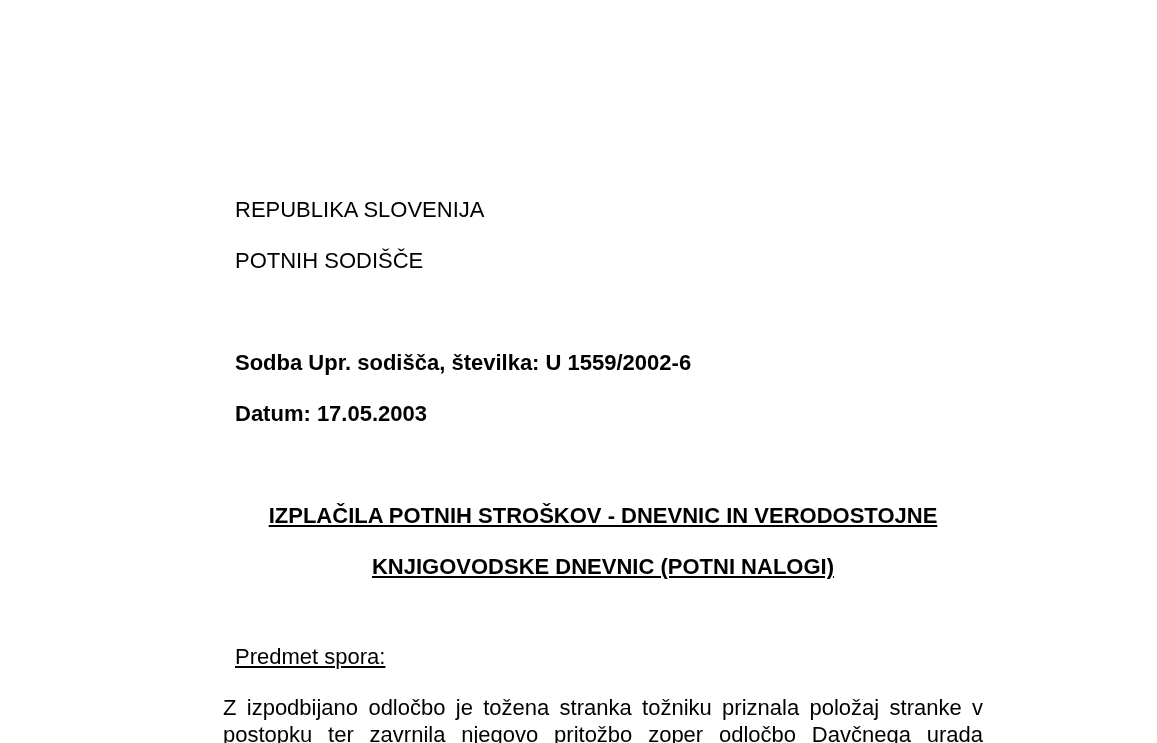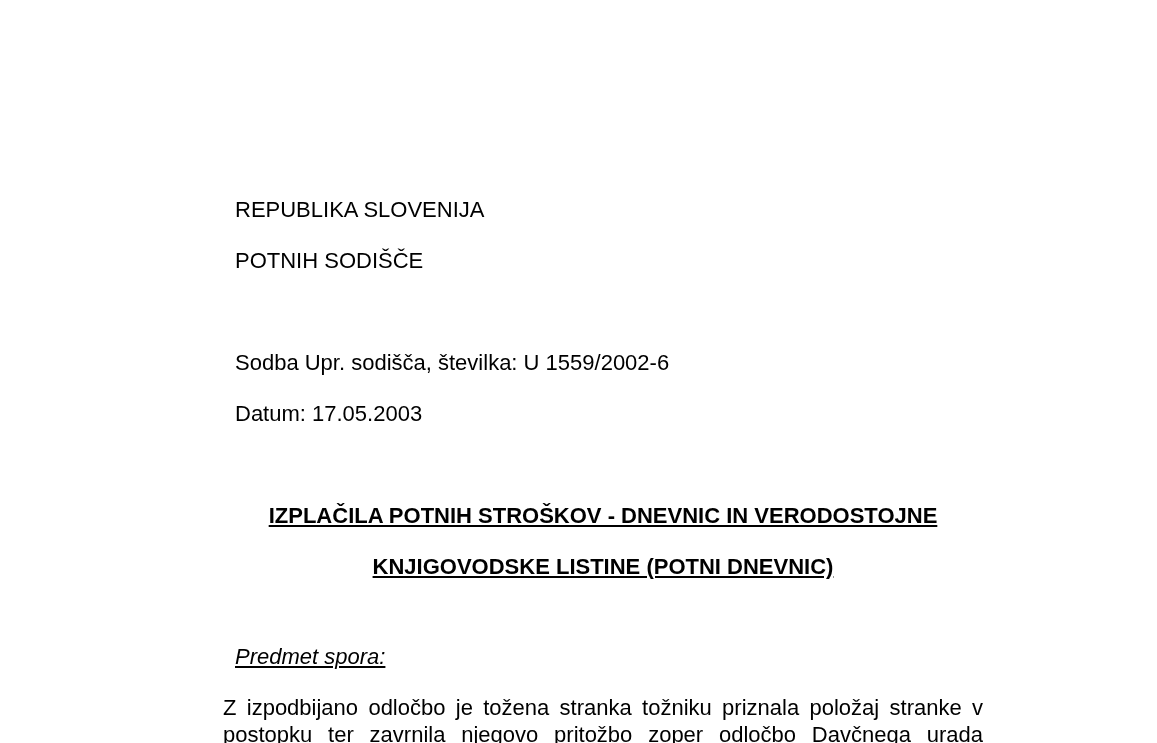--- a/index.html
+++ b/index.html
@@ -24,33 +24,33 @@
     top: 136px;
     width: 808px;
     font-size: 22px;
     line-height: 27px;
   }
   .court-header p {
     white-space: nowrap;
   }
   .case-info {
     margin-top: 27px;
+    font-weight: bold;
   }
   .case-info p {
     white-space: nowrap;
   }
   .doc-title {
     margin-top: 27px;
     font-weight: bold;
     text-align: center;
     text-decoration: underline;
   }
   .section-heading {
     margin-top: 27px;
-    font-style: italic;
   }
   .section-heading span {
     text-decoration: underline;
   }
   .body-text {
     text-align: justify;
     text-align-last: justify;
   }
 </style>
 </head>
@@ -64,21 +64,21 @@
       <p>POTNIH SODIŠČE</p>
     </div>
 
     <div class="case-info">
       <p>Sodba Upr. sodišča, številka: U 1559/2002-6</p>
       <p>Datum: 17.05.2003</p>
     </div>
 
     <div class="doc-title">
       <p>IZPLAČILA POTNIH STROŠKOV - DNEVNIC IN VERODOSTOJNE</p>
-      <p>KNJIGOVODSKE LISTINE (POTNI DNEVNIC)</p>
+      <p>KNJIGOVODSKE DNEVNIC (POTNI NALOGI)</p>
     </div>
 
     <div class="section-heading">
       <span>Predmet spora:</span>
     </div>
 
     <p class="body-text">Z izpodbijano odločbo je tožena stranka tožniku priznala položaj stranke v postopku ter zavrnila njegovo pritožbo zoper odločbo Davčnega urada Murska Sobota št. 48511-008/00-43-51-89/16,26 z dne 6.4.2000, s katero je le-ta pravni osebi X d.o.o. MS od izplačil osebnih prejemkov kot prejemkov iz delovnega razmerja obračunal in naložil v plačilo predpisane davke in prispevke s pripadajočimi zamudnimi obrestmi. Iz obrazložitve izpodbijane odločbe izhaja, da je tožena stranka tožniku priznala položaj stranke v postopku v skladu s 1. odstavkom 229. člena Zakona o splošnem upravnem postopku (ZUP). V zadevi ni sporno, da službene poti ne bi bile opravljene oziroma da o tem ne bi bilo dokumentacije, vendar mora biti za izplačilo povračil potnih stroškov izpolnjen pogoj, da so nalogi za službena potovanja pravilno in pravočasno izpolnjeni, ter da so obračuni potnih stroškov pravilno sestavljeni, saj je le tako listine mogoče šteti za verodostojne knjigovodske</p>
 
   </div>
 </div>

